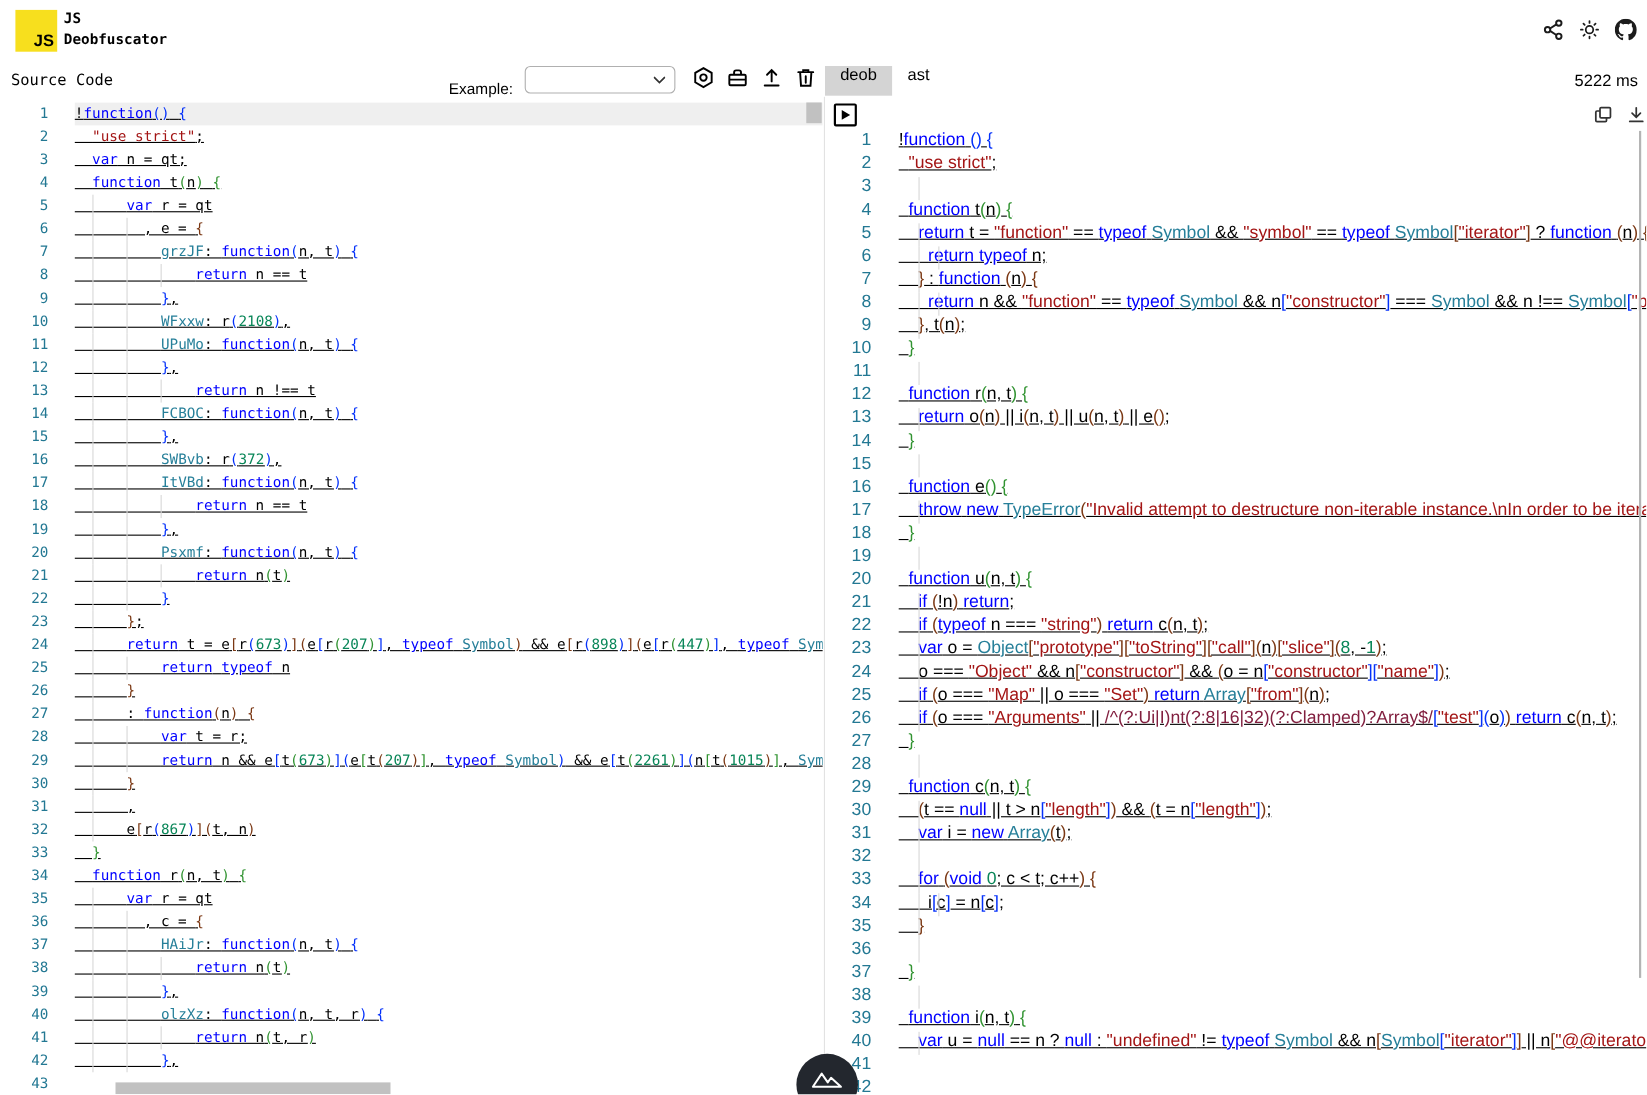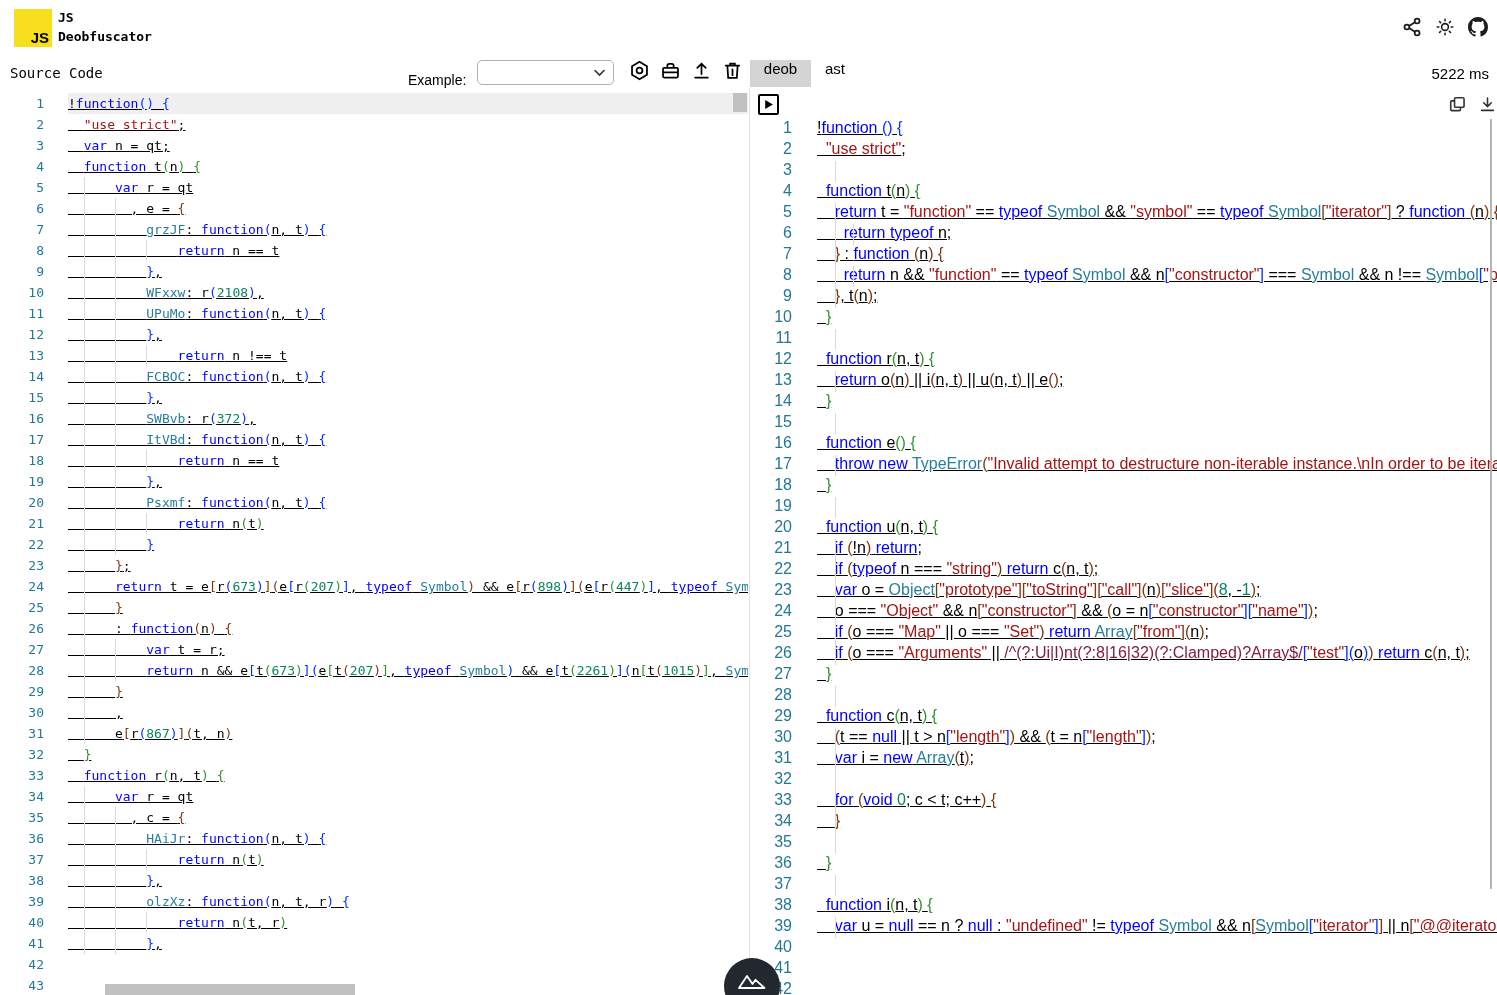--- a/index.html
+++ b/index.html
@@ -193,20 +193,21 @@
           <div class="cl"><span class="guide" style="left: 2ch;"></span><span class="guide" style="left: 6ch;"></span><span>          </span><span class="b0">}</span><span>,</span></div>
           <div class="cl"><span class="guide" style="left: 2ch;"></span><span class="guide" style="left: 6ch;"></span><span>          </span><span class="cls">SWBvb</span><span>: r</span><span class="b0">(</span><span class="num">372</span><span class="b0">)</span><span>,</span></div>
           <div class="cl"><span class="guide" style="left: 2ch;"></span><span class="guide" style="left: 6ch;"></span><span>          </span><span class="cls">ItVBd</span><span>: </span><span class="kw">function</span><span class="b0">(</span><span>n, t</span><span class="b0">)</span><span> </span><span class="b0">{</span></div>
           <div class="cl"><span class="guide" style="left: 2ch;"></span><span class="guide" style="left: 6ch;"></span><span class="guide" style="left: 10ch;"></span><span>              </span><span class="kw">return</span><span> n == t</span></div>
           <div class="cl"><span class="guide" style="left: 2ch;"></span><span class="guide" style="left: 6ch;"></span><span>          </span><span class="b0">}</span><span>,</span></div>
           <div class="cl"><span class="guide" style="left: 2ch;"></span><span class="guide" style="left: 6ch;"></span><span>          </span><span class="cls">Psxmf</span><span>: </span><span class="kw">function</span><span class="b0">(</span><span>n, t</span><span class="b0">)</span><span> </span><span class="b0">{</span></div>
           <div class="cl"><span class="guide" style="left: 2ch;"></span><span class="guide" style="left: 6ch;"></span><span class="guide" style="left: 10ch;"></span><span>              </span><span class="kw">return</span><span> n</span><span class="b1">(</span><span>t</span><span class="b1">)</span></div>
           <div class="cl"><span class="guide" style="left: 2ch;"></span><span class="guide" style="left: 6ch;"></span><span>          </span><span class="b0">}</span></div>
           <div class="cl"><span class="guide" style="left: 2ch;"></span><span>      </span><span class="b2">}</span><span>;</span></div>
           <div class="cl"><span class="guide" style="left: 2ch;"></span><span>      </span><span class="kw">return</span><span> t = e</span><span class="b2">[</span><span>r</span><span class="b0">(</span><span class="num">673</span><span class="b0">)</span><span class="b2">]</span><span class="b2">(</span><span>e</span><span class="b0">[</span><span>r</span><span class="b1">(</span><span class="num">207</span><span class="b1">)</span><span class="b0">]</span><span>, </span><span class="kw">typeof</span><span> </span><span class="cls">Symbol</span><span class="b2">)</span><span> &amp;&amp; e</span><span class="b2">[</span><span>r</span><span class="b0">(</span><span class="num">898</span><span class="b0">)</span><span class="b2">]</span><span class="b2">(</span><span>e</span><span class="b0">[</span><span>r</span><span class="b1">(</span><span class="num">447</span><span class="b1">)</span><span class="b0">]</span><span>, </span><span class="kw">typeof</span><span> </span><span class="cls">Symbol</span></div>
+          <div class="cl"><span class="guide" style="left: 2ch;"></span><span class="guide" style="left: 6ch;"></span><span>          </span><span class="kw">return</span><span> </span><span class="kw">typeof</span><span> n</span></div>
           <div class="cl"><span class="guide" style="left: 2ch;"></span><span>      </span><span class="b2">}</span></div>
           <div class="cl"><span class="guide" style="left: 2ch;"></span><span>      : </span><span class="kw">function</span><span class="b2">(</span><span>n</span><span class="b2">)</span><span> </span><span class="b2">{</span></div>
           <div class="cl"><span class="guide" style="left: 2ch;"></span><span class="guide" style="left: 6ch;"></span><span>          </span><span class="kw">var</span><span> t = r;</span></div>
           <div class="cl"><span class="guide" style="left: 2ch;"></span><span class="guide" style="left: 6ch;"></span><span>          </span><span class="kw">return</span><span> n &amp;&amp; e</span><span class="b0">[</span><span>t</span><span class="b1">(</span><span class="num">673</span><span class="b1">)</span><span class="b0">]</span><span class="b0">(</span><span>e</span><span class="b1">[</span><span>t</span><span class="b2">(</span><span class="num">207</span><span class="b2">)</span><span class="b1">]</span><span>, </span><span class="kw">typeof</span><span> </span><span class="cls">Symbol</span><span class="b0">)</span><span> &amp;&amp; e</span><span class="b0">[</span><span>t</span><span class="b1">(</span><span class="num">2261</span><span class="b1">)</span><span class="b0">]</span><span class="b0">(</span><span>n</span><span class="b1">[</span><span>t</span><span class="b2">(</span><span class="num">1015</span><span class="b2">)</span><span class="b1">]</span><span>, </span><span class="cls">Symbol</span></div>
           <div class="cl"><span class="guide" style="left: 2ch;"></span><span>      </span><span class="b2">}</span></div>
           <div class="cl"><span class="guide" style="left: 2ch;"></span><span>      ,</span></div>
           <div class="cl"><span class="guide" style="left: 2ch;"></span><span>      e</span><span class="b2">[</span><span>r</span><span class="b0">(</span><span class="num">867</span><span class="b0">)</span><span class="b2">]</span><span class="b2">(</span><span>t, n</span><span class="b2">)</span></div>
           <div class="cl"><span>  </span><span class="b1">}</span></div>
           <div class="cl"><span>  </span><span class="kw">function</span><span> r</span><span class="b1">(</span><span>n, t</span><span class="b1">)</span><span> </span><span class="b1">{</span></div>
           <div class="cl"><span class="guide" style="left: 2ch;"></span><span>      </span><span class="kw">var</span><span> r = qt</span></div>
@@ -314,20 +315,21 @@
           <div class="cl"><span class="guide" style="left: 2ch;"></span><span>    o === </span><span class="str">"Object"</span><span> &amp;&amp; n</span><span class="b2">[</span><span class="str">"constructor"</span><span class="b2">]</span><span> &amp;&amp; </span><span class="b2">(</span><span>o = n</span><span class="b0">[</span><span class="str">"constructor"</span><span class="b0">]</span><span class="b0">[</span><span class="str">"name"</span><span class="b0">]</span><span class="b2">)</span><span>;</span></div>
           <div class="cl"><span class="guide" style="left: 2ch;"></span><span>    </span><span class="kw">if</span><span> </span><span class="b2">(</span><span>o === </span><span class="str">"Map"</span><span> || o === </span><span class="str">"Set"</span><span class="b2">)</span><span> </span><span class="kw">return</span><span> </span><span class="cls">Array</span><span class="b2">[</span><span class="str">"from"</span><span class="b2">]</span><span class="b2">(</span><span>n</span><span class="b2">)</span><span>;</span></div>
           <div class="cl"><span class="guide" style="left: 2ch;"></span><span>    </span><span class="kw">if</span><span> </span><span class="b2">(</span><span>o === </span><span class="str">"Arguments"</span><span> || </span><span class="rgx">/^(?:Ui|I)nt(?:8|16|32)(?:Clamped)?Array$/</span><span class="b0">[</span><span class="str">"test"</span><span class="b0">]</span><span class="b0">(</span><span>o</span><span class="b0">)</span><span class="b2">)</span><span> </span><span class="kw">return</span><span> c</span><span class="b2">(</span><span>n, t</span><span class="b2">)</span><span>;</span></div>
           <div class="cl"><span>  </span><span class="b1">}</span></div>
           <div class="cl"><span class="guide" style="left: 2ch;"></span></div>
           <div class="cl"><span>  </span><span class="kw">function</span><span> c</span><span class="b1">(</span><span>n, t</span><span class="b1">)</span><span> </span><span class="b1">{</span></div>
           <div class="cl"><span class="guide" style="left: 2ch;"></span><span>    </span><span class="b2">(</span><span>t == </span><span class="kw">null</span><span> || t &gt; n</span><span class="b0">[</span><span class="str">"length"</span><span class="b0">]</span><span class="b2">)</span><span> &amp;&amp; </span><span class="b2">(</span><span>t = n</span><span class="b0">[</span><span class="str">"length"</span><span class="b0">]</span><span class="b2">)</span><span>;</span></div>
           <div class="cl"><span class="guide" style="left: 2ch;"></span><span>    </span><span class="kw">var</span><span> i = </span><span class="kw">new</span><span> </span><span class="cls">Array</span><span class="b2">(</span><span>t</span><span class="b2">)</span><span>;</span></div>
           <div class="cl"><span class="guide" style="left: 2ch;"></span></div>
           <div class="cl"><span class="guide" style="left: 2ch;"></span><span>    </span><span class="kw">for</span><span> </span><span class="b2">(</span><span class="kw">void</span><span> </span><span class="num">0</span><span>; c &lt; t; c++</span><span class="b2">)</span><span> </span><span class="b2">{</span></div>
+          <div class="cl"><span class="guide" style="left: 2ch;"></span><span class="guide" style="left: 4ch;"></span><span>      i</span><span class="b0">[</span><span>c</span><span class="b0">]</span><span> = n</span><span class="b0">[</span><span>c</span><span class="b0">]</span><span>;</span></div>
           <div class="cl"><span class="guide" style="left: 2ch;"></span><span>    </span><span class="b2">}</span></div>
           <div class="cl"><span class="guide" style="left: 2ch;"></span></div>
           <div class="cl"><span>  </span><span class="b1">}</span></div>
           <div class="cl"><span class="guide" style="left: 2ch;"></span></div>
           <div class="cl"><span>  </span><span class="kw">function</span><span> i</span><span class="b1">(</span><span>n, t</span><span class="b1">)</span><span> </span><span class="b1">{</span></div>
           <div class="cl"><span class="guide" style="left: 2ch;"></span><span>    </span><span class="kw">var</span><span> u = </span><span class="kw">null</span><span> == n ? </span><span class="kw">null</span><span> : </span><span class="str">"undefined"</span><span> != </span><span class="kw">typeof</span><span> </span><span class="cls">Symbol</span><span> &amp;&amp; n</span><span class="b2">[</span><span class="cls">Symbol</span><span class="b0">[</span><span class="str">"iterator"</span><span class="b0">]</span><span class="b2">]</span><span> || n</span><span class="b2">[</span><span class="str">"@@iterator"</span></div>
         </div>
     </div>
     <div class="vthumb-right"></div>
   </div>

